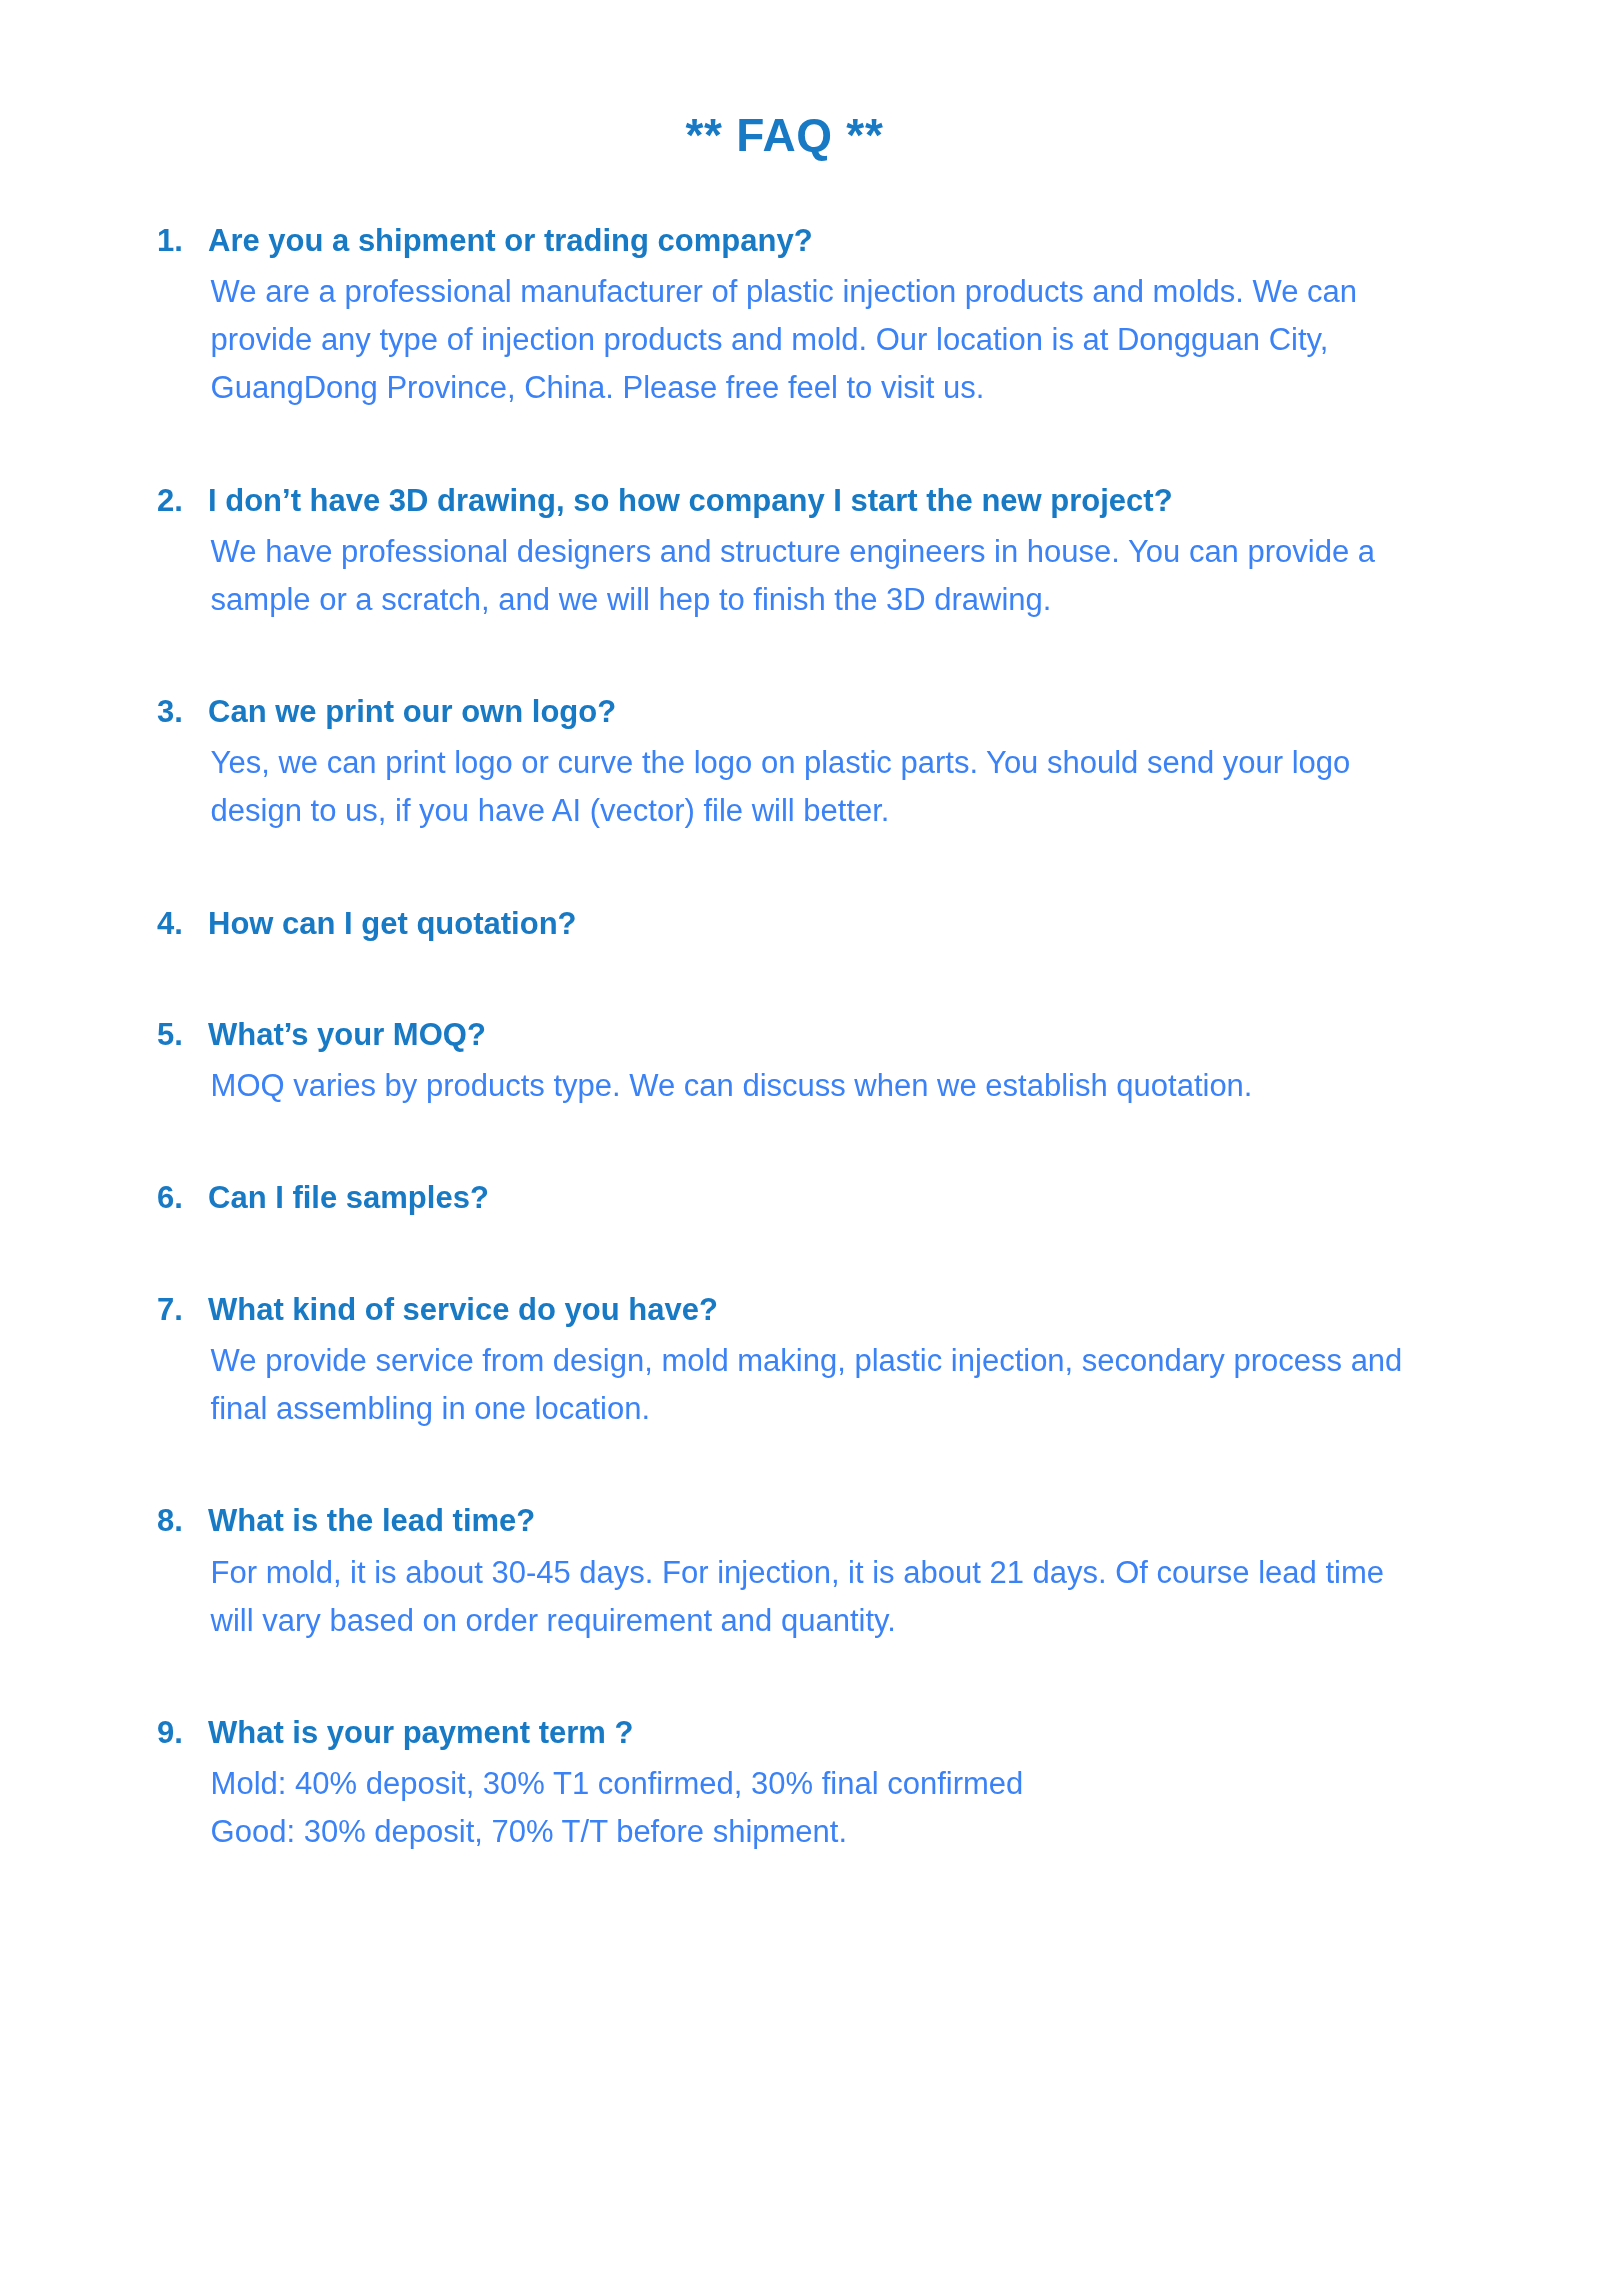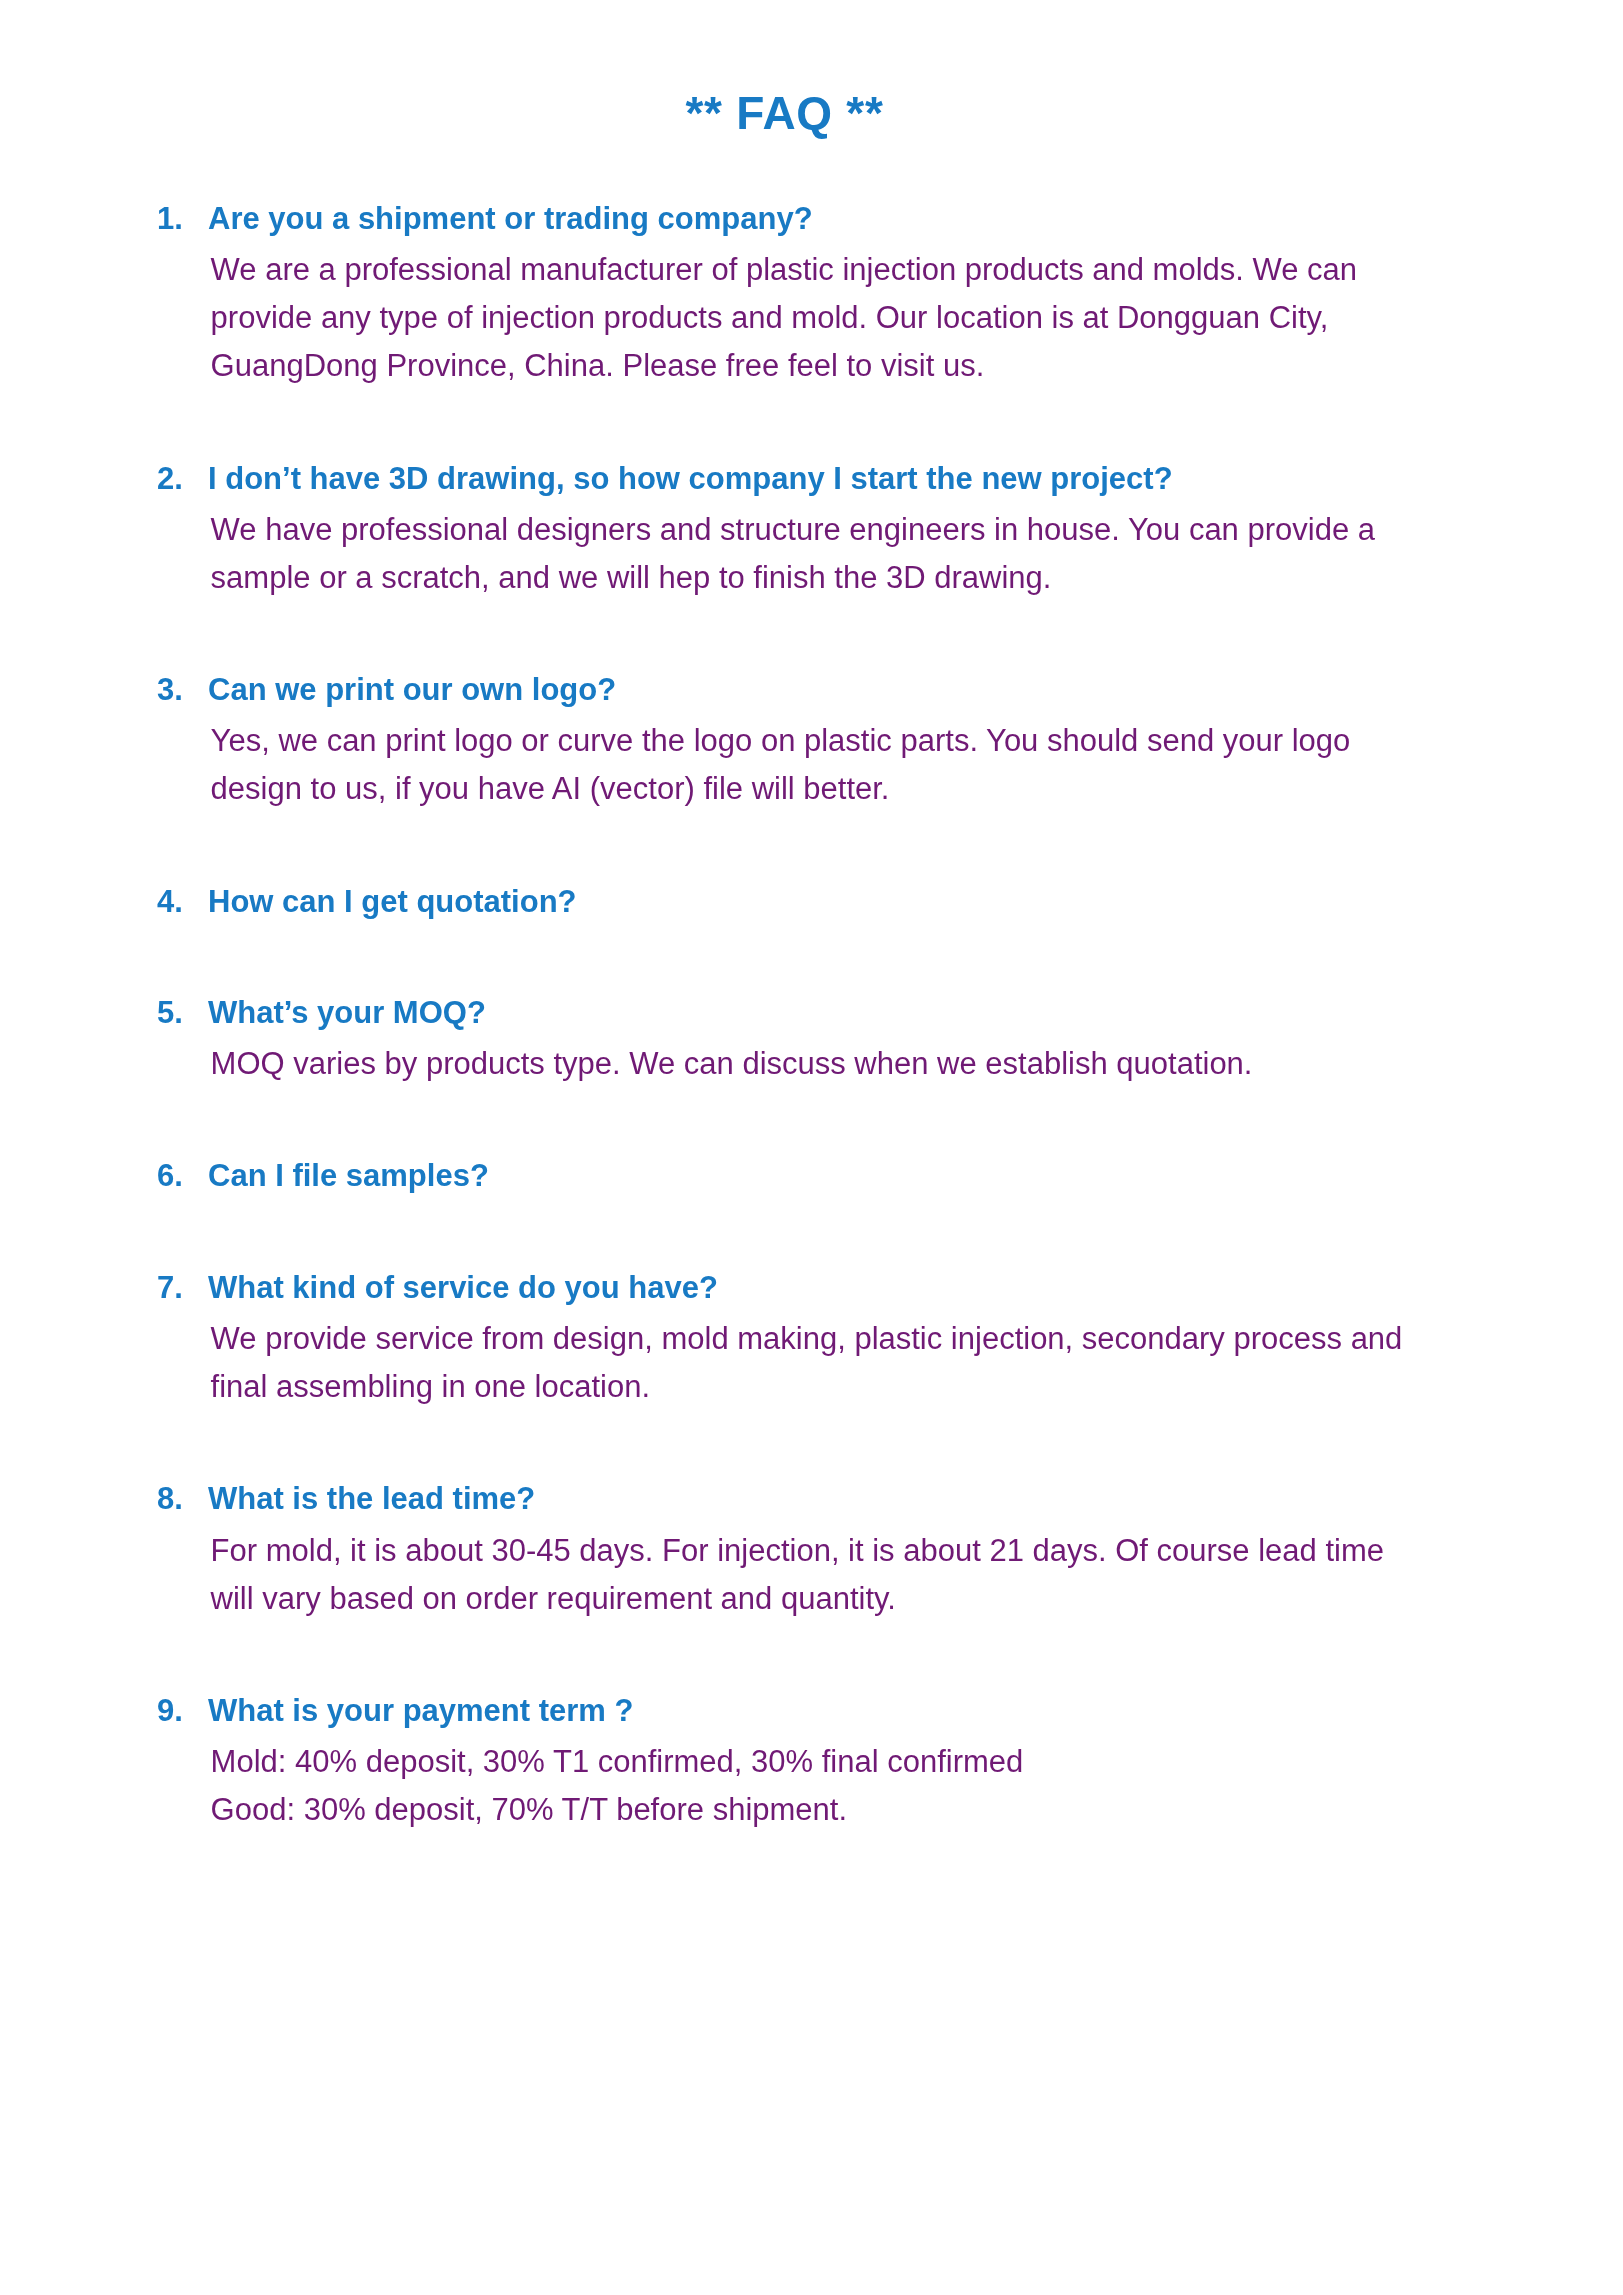--- a/index.html
+++ b/index.html
@@ -12,21 +12,21 @@
     height: 2295px;
     font-family: "Liberation Sans", sans-serif;
     color: #1a1a1a;
     box-sizing: border-box;
     overflow: hidden;
   }
   .page {
     box-sizing: border-box;
     width: 1572px;
     height: 2295px;
-    padding: 86px 160px 0 157px;
+    padding: 108px 160px 0 157px;
     background: #ffffff;
   }
   .doc-title {
     text-align: center;
     color: #187ac4;
     font-size: 46px;
     font-weight: bold;
     letter-spacing: 0.7px;
     margin: 0 0 56px 0;
   }
@@ -47,21 +47,21 @@
   .q-num {
     flex: 0 0 51px;
   }
   .q-text {
     flex: 1 1 auto;
   }
   .answers {
     margin-left: 51px;
     margin-top: 3.9px;
     font-size: 31px;
-    color: #701a75;
+    color: #3b82f6;
     line-height: 1.55;
     padding-left: 2.6px;
   }
   .answer-line {
     margin: 0;
   }
 </style>
 </head>
 <body>
 

